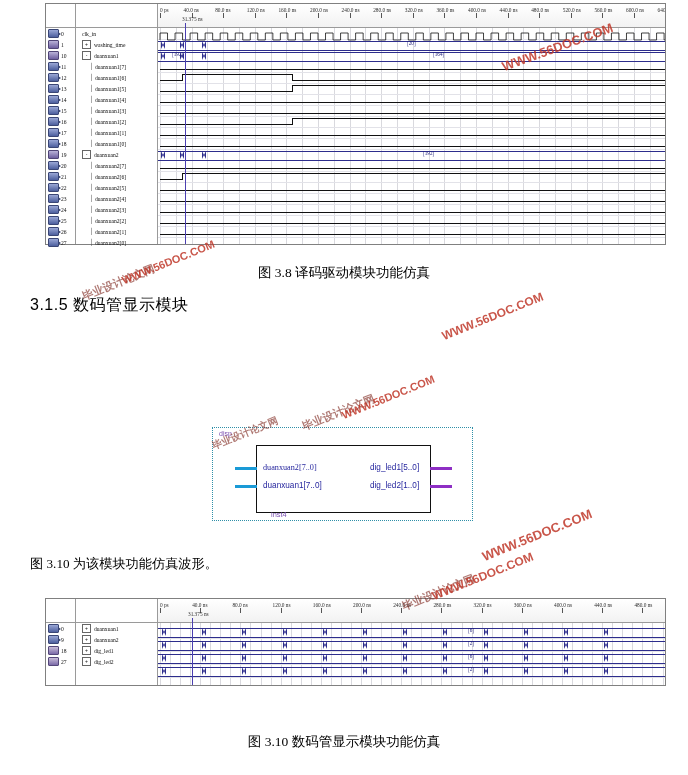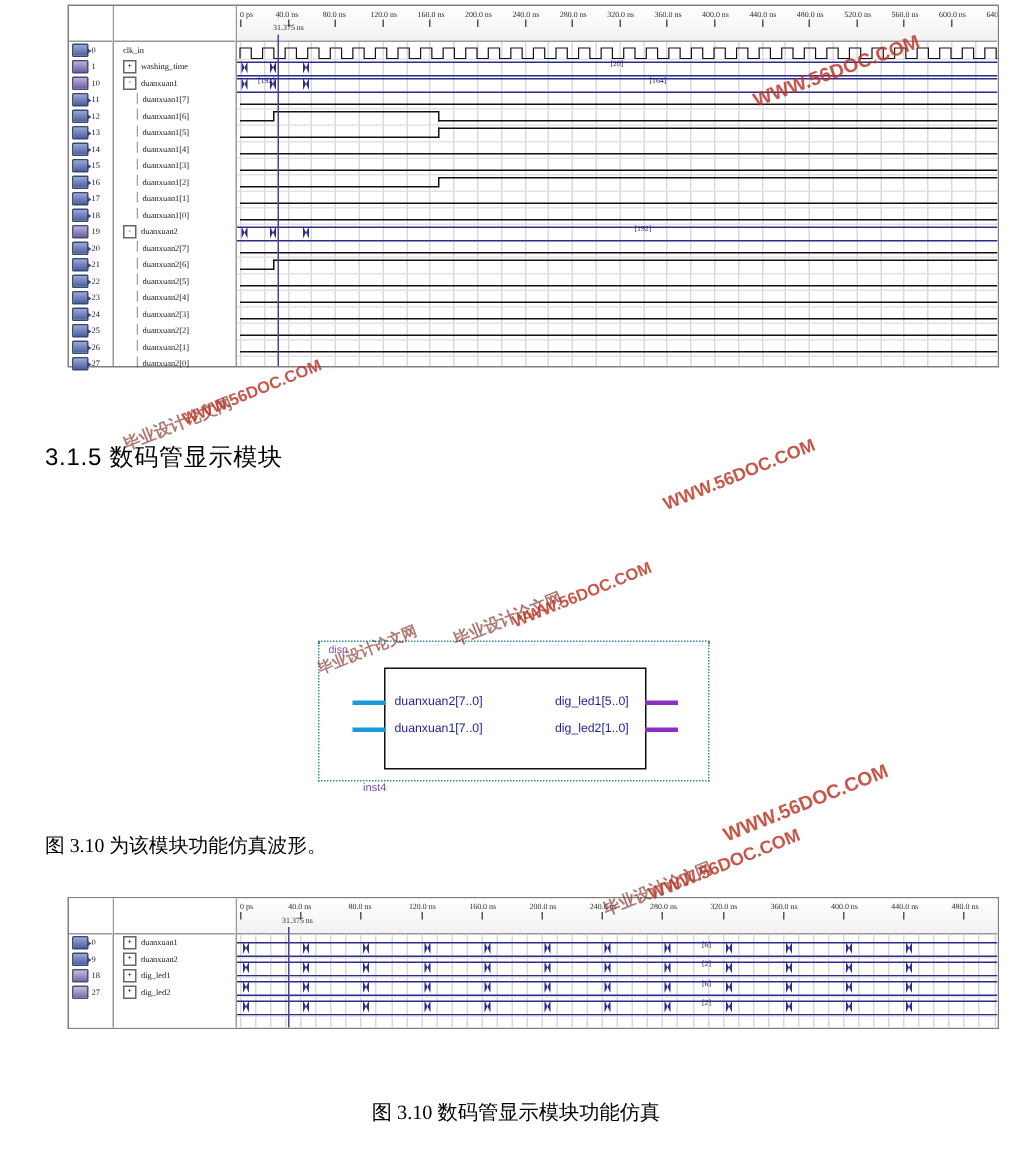--- a/index.html
+++ b/index.html
@@ -428,41 +428,42 @@
             <div class="busrow" style="left: 0px; right: 0px; top: 198px; height: 11px;">
               <div class="lowline" style="left: 2px; width: 505px; top: 8px;"></div>
             </div>
             <div class="busrow" style="left: 0px; right: 0px; top: 209px; height: 11px;"></div>
             <div class="cursor" style="left: 26.8px;"></div>
           </div>
       </div>
     </div>
   </div>
 
+  <div class="cap" style="top:264px;">图 3.8 译码驱动模块功能仿真</div>
 
   <div class="h3" style="left:30px;top:295px;">3.1.5 数码管显示模块</div>
 
 
   <div class="bd" style="left:212px;top:427px;width:261px;height:94px;">
     <div class="bd-title" style="left:6px;top:2px;">disp</div>
 
     <div class="bd-box" style="left:43px;top:17px;width:175px;height:68px;"></div>
 
     <div class="bd-pin-in" style="left:22px;top:39px;width:22px;"></div>
     <div class="bd-pin-in" style="left:22px;top:57px;width:22px;"></div>
 
     <div class="bd-pin-out" style="left:217px;top:39px;width:22px;"></div>
     <div class="bd-pin-out" style="left:217px;top:57px;width:22px;"></div>
 
-    <div class="bd-port" style="left:50px;top:35px;">duanxuan2[7..0]</div>
+    <div class="bd-port" style="left:50px;top:35px;font-family:Liberation Serif, serif;">duanxuan2[7..0]</div>
     <div class="bd-port" style="left:50px;top:53px;">duanxuan1[7..0]</div>
     <div class="bd-port" style="left:157px;top:35px;">dig_led1[5..0]</div>
     <div class="bd-port" style="left:157px;top:53px;">dig_led2[1..0]</div>
 
-    <div class="bd-inst" style="left:29px;top:82px;margin-top:10px;">inst4</div>
+    <div class="bd-inst" style="left:58px;top:82px;">inst4</div>
   </div>
 
 
   <div class="para" style="left:30px;top:552px;width:630px;">图 3.10 为该模块功能仿真波形。</div>
 
   <div class="wave-panel" id="wave-bot" style="left:45px;top:598px;width:621px;height:88px;">
     <div class="wv-row">
       <div class="wv-left">
         <div class="wv-numcol">
           <div class="wv-head"></div>

